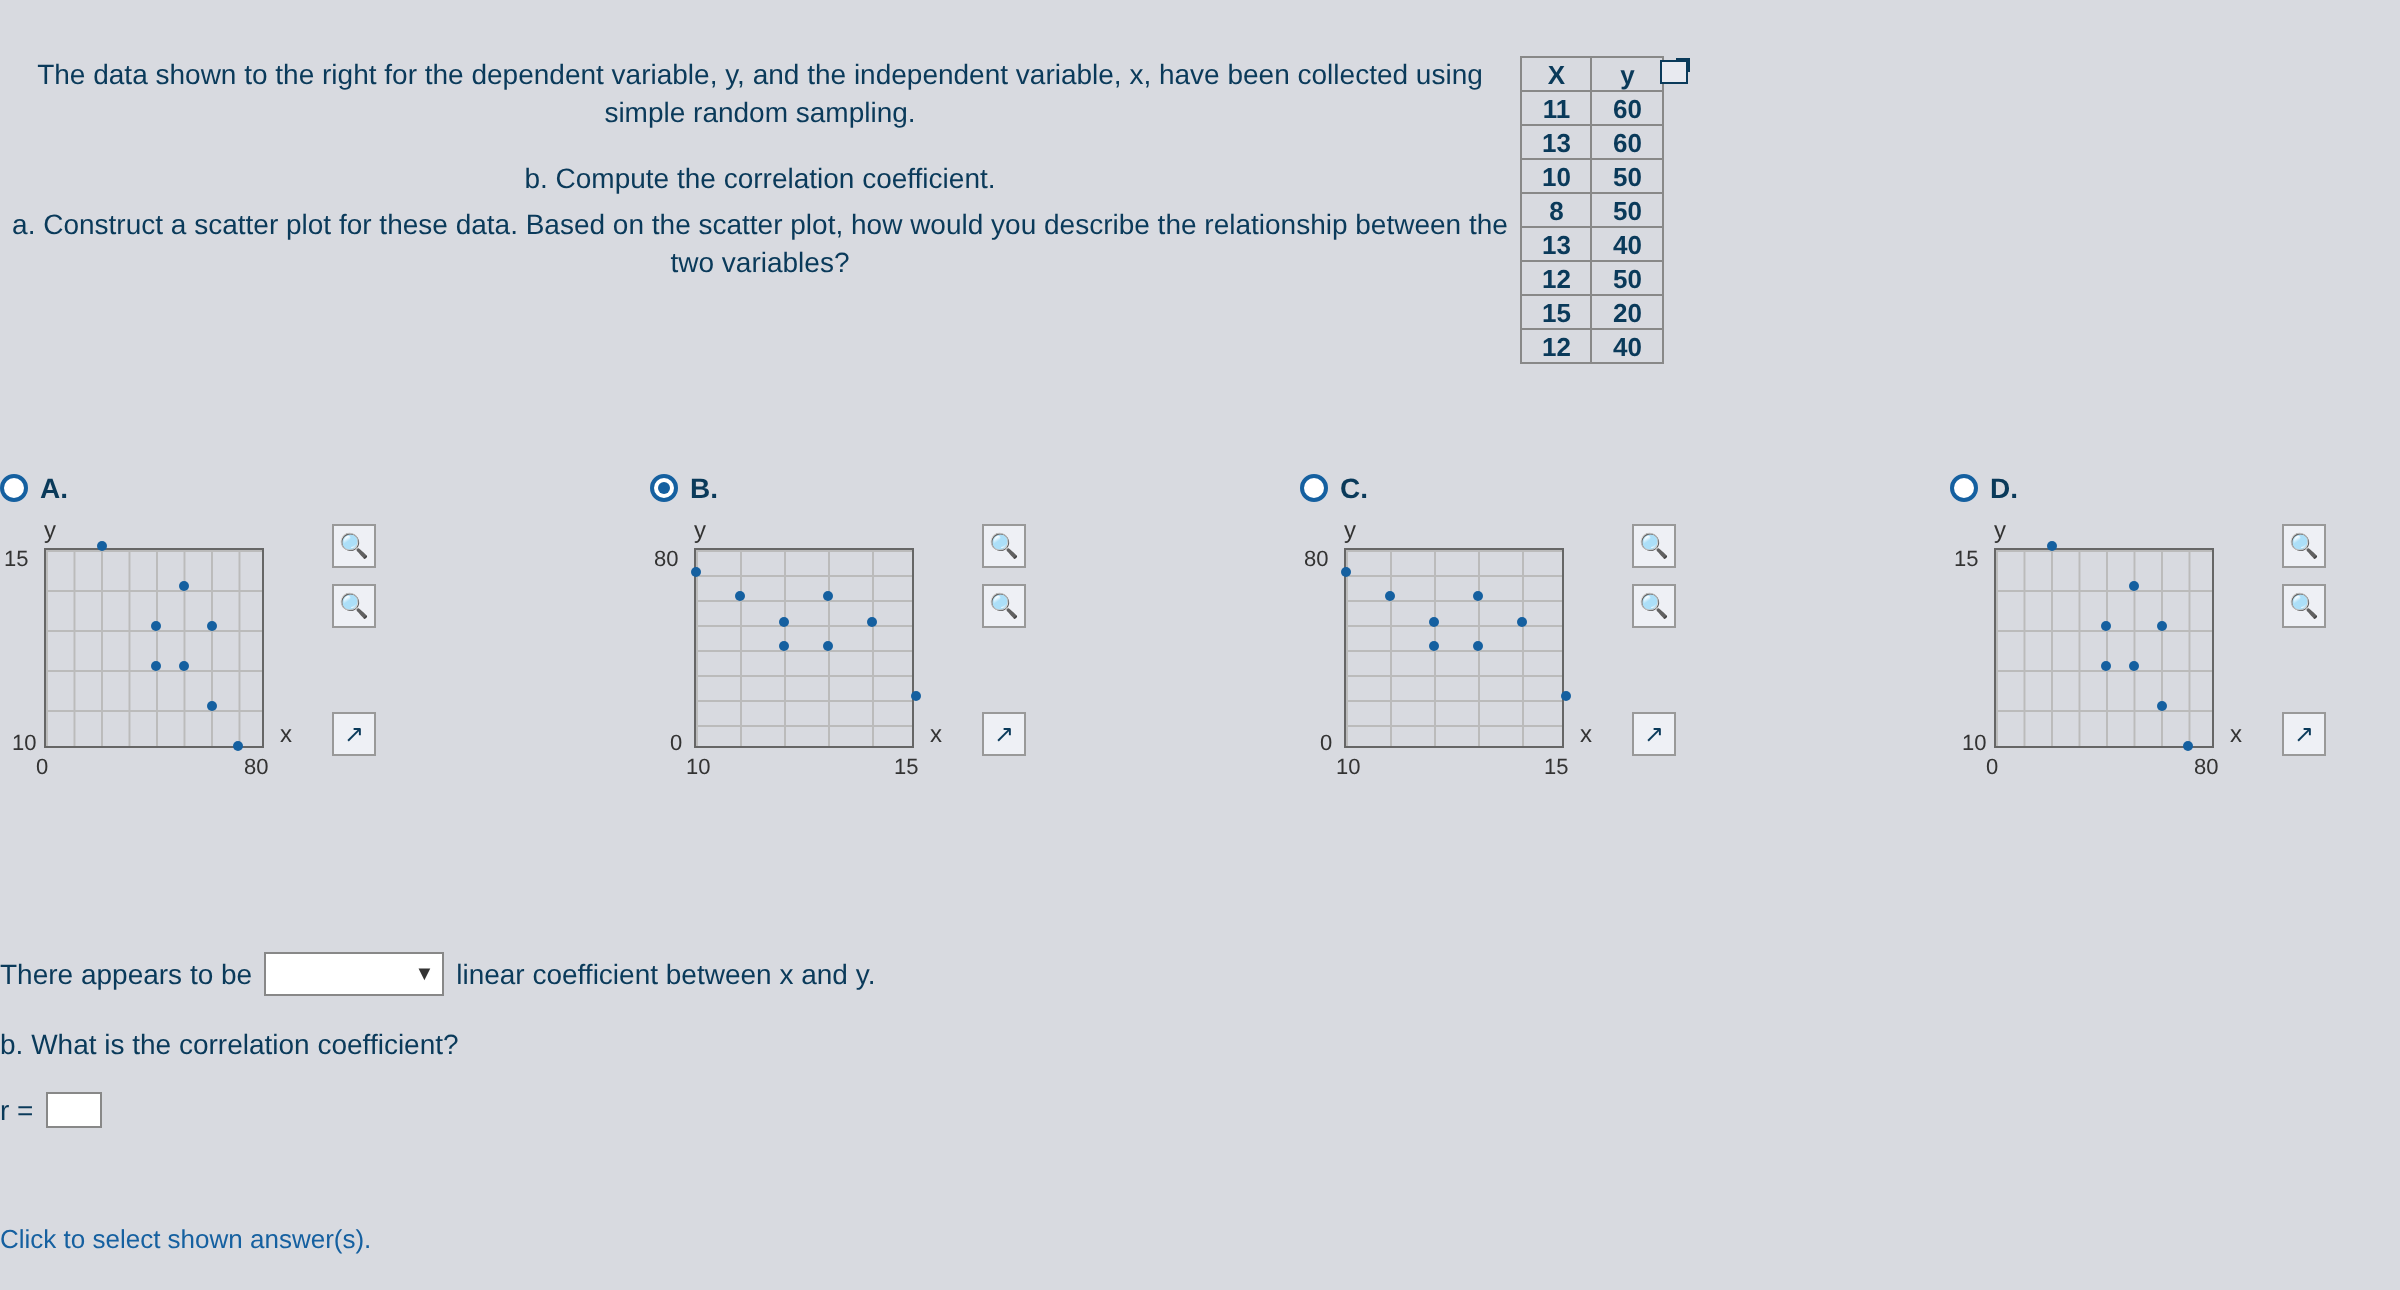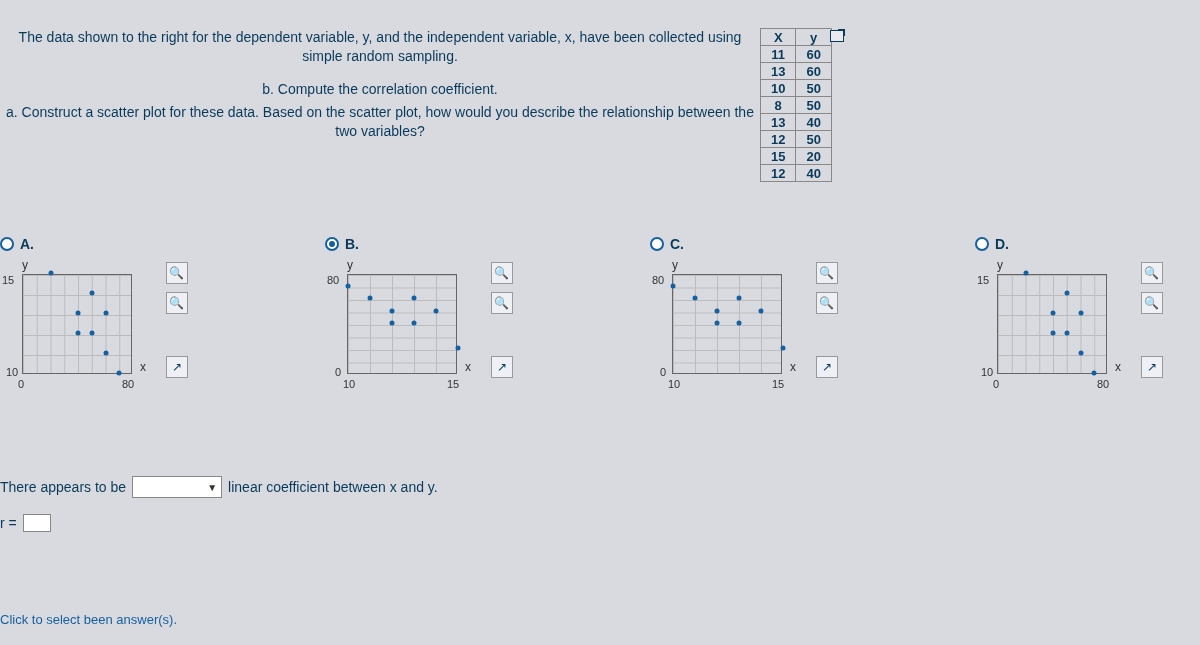--- a/index.html
+++ b/index.html
@@ -342,19 +342,20 @@
 </div>
 
 <div class="bottom-section">
   <div class="sentence-row">
     <span>There appears to be</span>
     <span class="dropdown">
       <span class="dropdown-caret">▼</span>
     </span>
     <span>linear coefficient between x and y.</span>
   </div>
+  <p style="margin-bottom:16px">b. What is the correlation coefficient?</p>
   <div class="sentence-row">
     <span>r =</span>
     <span class="input-box"></span>
   </div>
 </div>
 
-<div class="click-select">Click to select been answer(s).</div>
+<div class="click-select">Click to select shown answer(s).</div>
 
 </body></html>

